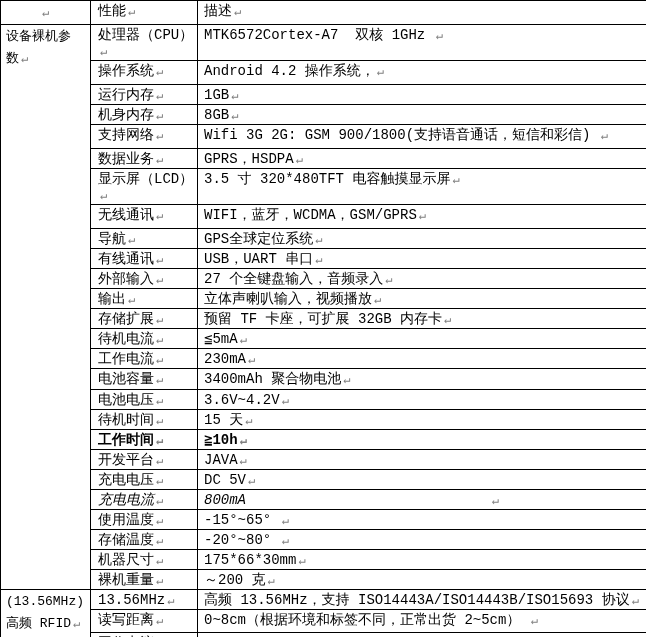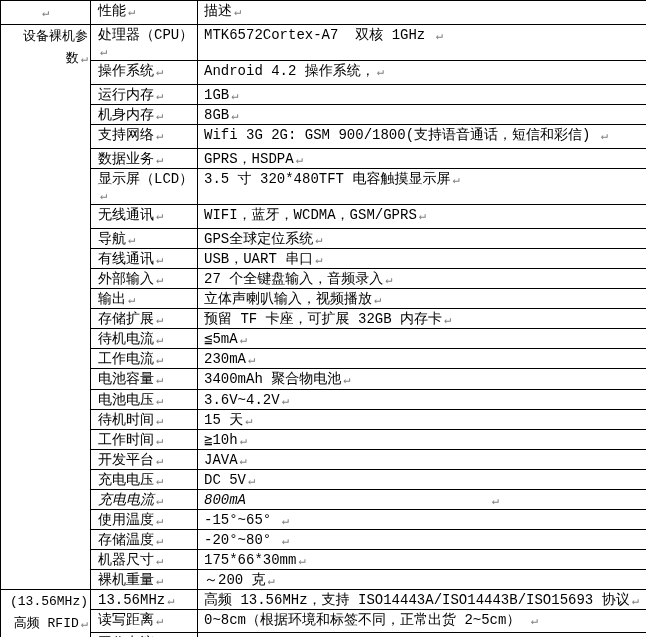--- a/index.html
+++ b/index.html
@@ -30,21 +30,20 @@
     padding: 2px 2px 0 7px;
     white-space: pre-wrap;
     overflow: hidden;
   }
   tr.hdr { height: 19px; }
   td.label-cell {
     font-size: 13px;
     line-height: 22px;
     padding: 1px 2px 0 5px;
     white-space: pre;
-    text-align: right;
   }
   td.desc-cell { padding-left: 6px; }
   td.corner {
     text-align: center;
     padding-left: 0;
   }
   .pilcrow {
     color: var(--pilcrow-color, #808080);
     font-size: 12px;
     padding-left: 2px;
@@ -131,21 +130,21 @@
         <td class="desc-cell">3400mAh 聚合物电池<span class="pilcrow">↵</span></td>
       </tr>
       <tr style="height: 19px;">
         <td class="attr-cell">电池电压<span class="pilcrow">↵</span></td>
         <td class="desc-cell">3.6V~4.2V<span class="pilcrow">↵</span></td>
       </tr>
       <tr style="height: 16px; padding-left: 36px;">
         <td class="attr-cell">待机时间<span class="pilcrow">↵</span></td>
         <td class="desc-cell">15 天<span class="pilcrow">↵</span></td>
       </tr>
-      <tr style="height: 16px;">
+      <tr style="height: 16px; font-weight: bold;">
         <td class="attr-cell">工作时间<span class="pilcrow">↵</span></td>
         <td class="desc-cell">≧10h<span class="pilcrow">↵</span></td>
       </tr>
       <tr style="height: 17px;">
         <td class="attr-cell">开发平台<span class="pilcrow">↵</span></td>
         <td class="desc-cell">JAVA<span class="pilcrow">↵</span></td>
       </tr>
       <tr style="height: 16px;">
         <td class="attr-cell">充电电压<span class="pilcrow">↵</span></td>
         <td class="desc-cell">DC 5V<span class="pilcrow">↵</span></td>

